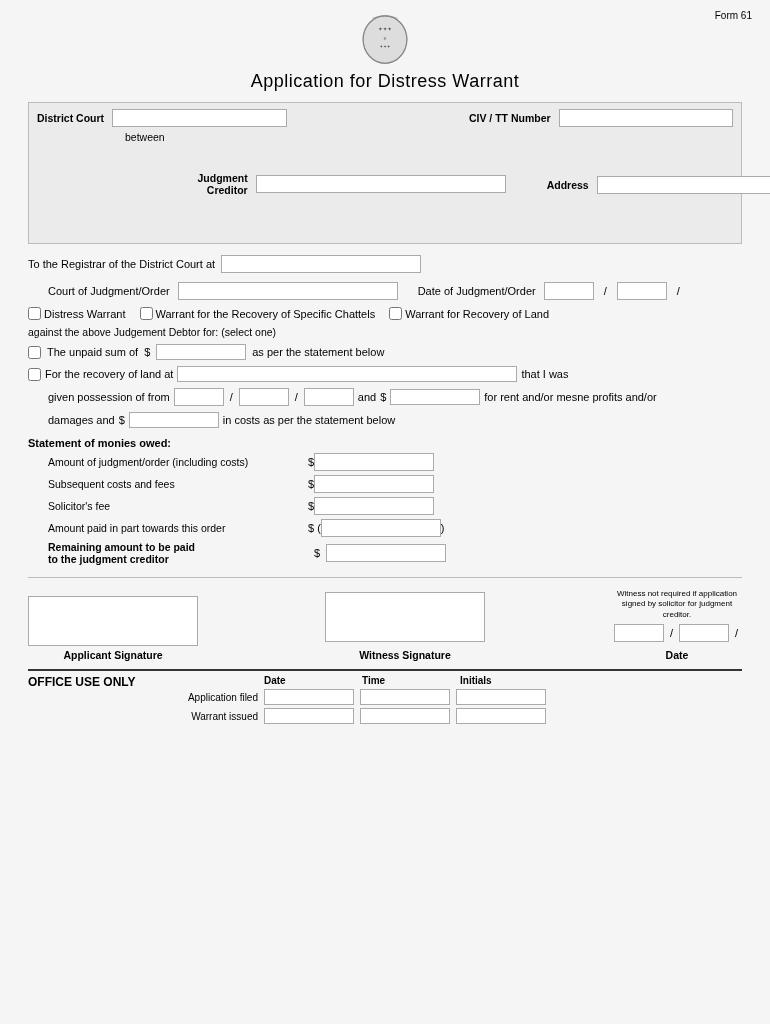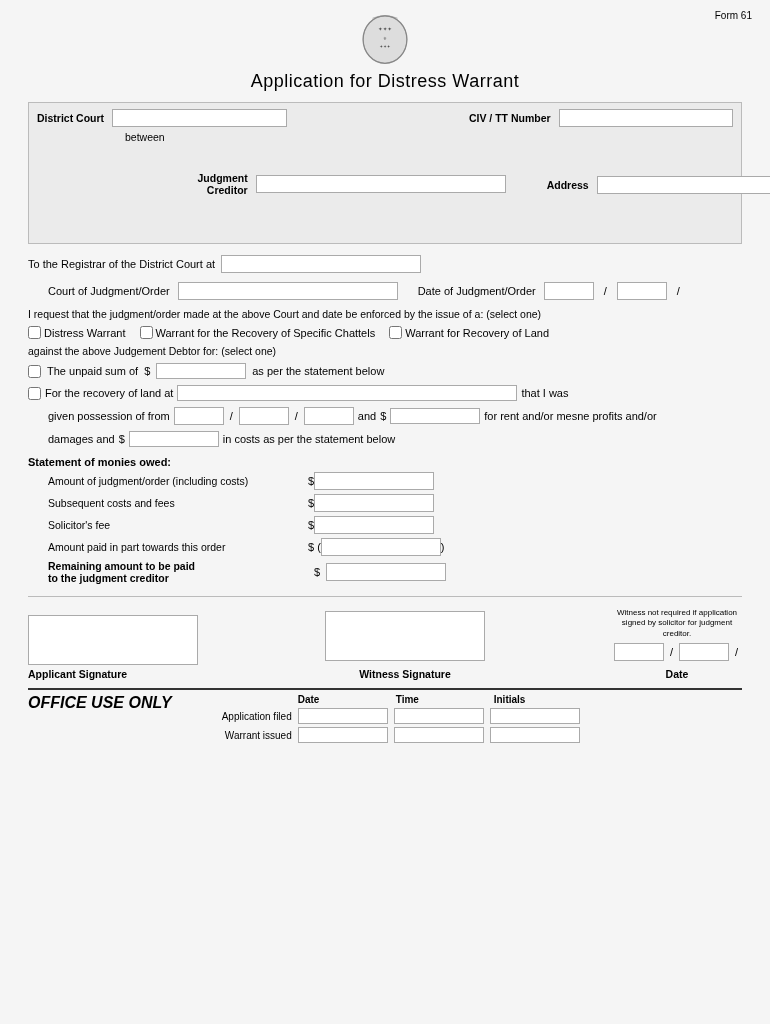--- a/index.html
+++ b/index.html
@@ -222,21 +222,21 @@
     }
     .sig-box {
       border: 1px solid #aaa;
       background: white;
       height: 50px;
       width: 170px;
     }
     .sig-label {
       font-weight: bold;
       font-size: 10.5px;
-      text-align: left;
+      text-align: center;
       margin-top: 3px;
     }
     .witness-box {
       border: 1px solid #aaa;
       background: white;
       height: 50px;
       width: 160px;
     }
     .witness-note {
       font-size: 8px;
@@ -247,23 +247,22 @@
     .office-section {
       border-top: 2px solid #333;
       margin-top: 8px;
       padding-top: 4px;
       display: flex;
       align-items: flex-start;
       gap: 20px;
     }
     .office-label {
       font-weight: bold;
-      font-size: 16px;
+      font-size: 12px;
       min-width: 110px;
-      font-style: italic;
     }
     .office-row {
       display: flex;
       align-items: center;
       gap: 6px;
     }
     .office-field-label {
       font-size: 10px;
       min-width: 100px;
       text-align: right;
@@ -364,24 +363,20 @@
   <div class="court-date-row">
     <span>Court of Judgment/Order</span>
     <input class="court-input" type="text" style="">
     <span style="margin-left:12px;">Date of Judgment/Order</span>
     <input class="date-input" type="text" style="">
     <span class="slash">/</span>
     <input class="date-input" type="text" style="">
     <span class="slash">/</span>
   </div>
 
-  <div class="request-text">
-    <span>I request that the judgment/order made at the above Court and date be enforced by the issue of a:</span>
-    <span>(select one)</span>
-  </div>
 
   <div class="warrant-options">
     <div class="checkbox-wrapper">
       <input type="checkbox" class="checkbox-input" style="">
       <span>Distress Warrant</span>
     </div>
     <div class="checkbox-wrapper" style="margin-left:10px;">
       <input type="checkbox" class="checkbox-input" style="">
       <span>Warrant for the Recovery of Specific Chattels</span>
     </div>

